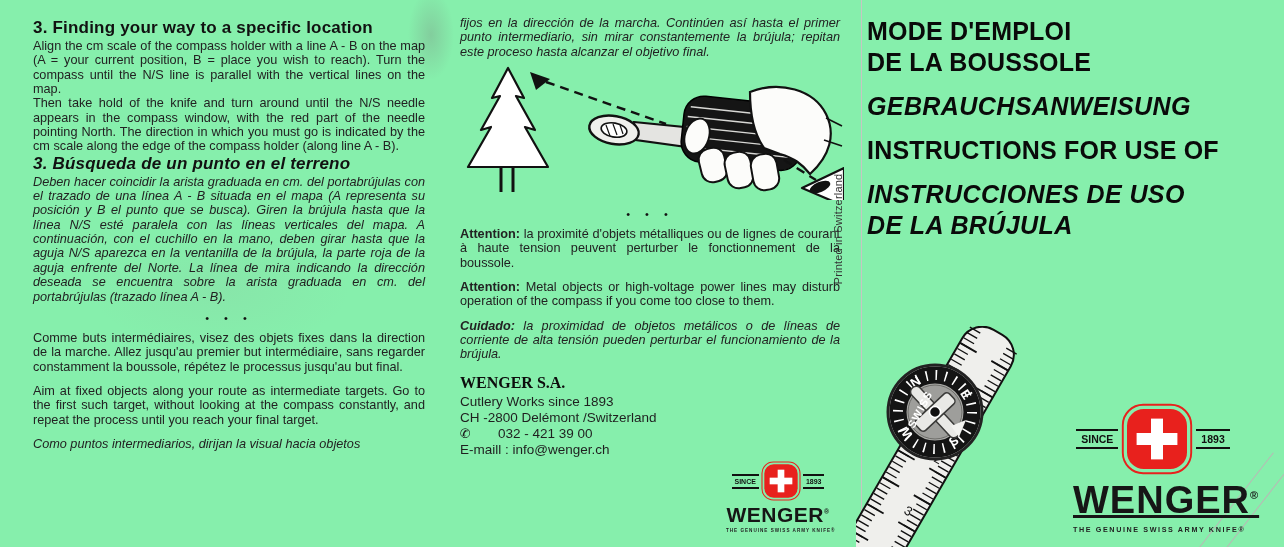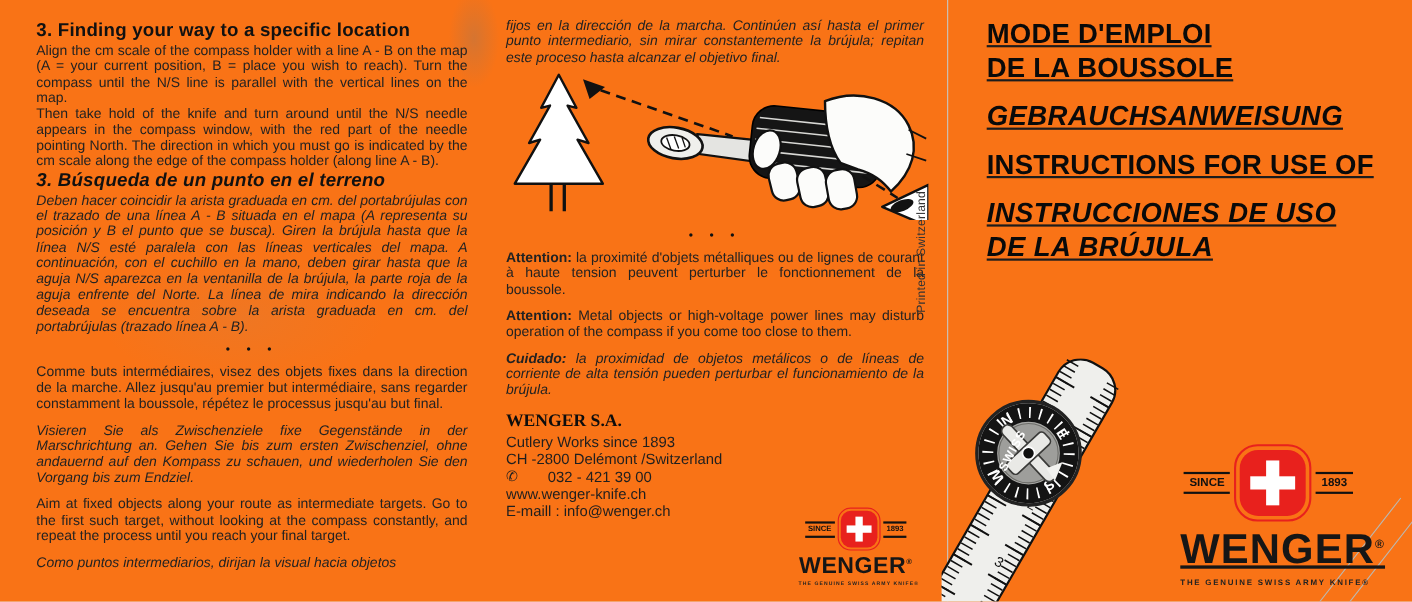--- a/index.html
+++ b/index.html
@@ -1,33 +1,33 @@
 <!DOCTYPE html>
 <html><head>
 <meta charset="utf-8">
 <style>
   html,body{margin:0;padding:0;background:#e9e9e7;}
   .page{
     position:relative;width:1284px;height:547px;overflow:hidden;
-    background:#f97316;color:#1c1c1c;
+    background:#86efac;color:#1c1c1c;
     font-family:"Liberation Sans","DejaVu Sans",sans-serif;
   }
   
   .smudge{position:absolute;border-radius:50%;pointer-events:none;}
   .smudge.a{left:408px;top:-10px;width:46px;height:90px;background:radial-gradient(closest-side,rgba(120,120,118,.28),rgba(120,120,118,0));}
   .smudge.b{left:90px;top:230px;width:260px;height:120px;background:radial-gradient(closest-side,rgba(150,150,145,.10),rgba(150,150,145,0));}
   .fold-line{position:absolute;left:861px;top:0;width:1px;height:547px;background:#c6c6c2;}
   .scratch{position:absolute;width:1px;height:120px;background:#b9b9b5;transform:rotate(38deg);}
   .scratch.s1{left:1236px;top:440px;}
   .scratch.s2{left:1254px;top:452px;}
 
   .col{position:absolute;}
   .col-left{left:33px;top:18px;width:392px;}
   .col-mid{left:460px;top:16px;width:380px;}
-  .col-right{left:897px;top:16px;width:372px;text-decoration:underline;}
+  .col-right{left:867px;top:16px;width:372px;}
 
   p{margin:0;}
   .body-text{font-size:12.7px;line-height:1.13;text-align:justify;color:#222;}
   .it{font-style:italic;}
   .gap{margin-top:10px;}
   .sec-heading{font-size:17px;font-weight:bold;letter-spacing:.2px;margin:0 0 1px 0;color:#111;}
   .dots{font-size:11px;letter-spacing:6px;text-align:center;margin:8px 0 7px 0;color:#111;}
   .lead{font-weight:bold;}
 
   
@@ -86,21 +86,20 @@
     <h3 class="sec-heading">3. Finding your way to a specific location</h3>
     <p class="body-text">Align the cm scale of the compass holder with a line A - B on the map (A = your current position, B = place you wish to reach). Turn the compass until the N/S line is parallel with the vertical lines on the map.</p>
     <p class="body-text">Then take hold of the knife and turn around until the N/S needle appears in the compass window, with the red part of the needle pointing North. The direction in which you must go is indicated by the cm scale along the edge of the compass holder (along line A - B).</p>
 
     <h3 class="sec-heading it gap">3. Búsqueda de un punto en el terreno</h3>
     <p class="body-text it">Deben hacer coincidir la arista graduada en cm. del portabrújulas con el trazado de una línea A - B situada en el mapa (A representa su posición y B el punto que se busca). Giren la brújula hasta que la línea N/S esté paralela con las líneas verticales del mapa. A continuación, con el cuchillo en la mano, deben girar hasta que la aguja N/S aparezca en la ventanilla de la brújula, la parte roja de la aguja enfrente del Norte. La línea de mira indicando la dirección deseada se encuentra sobre la arista graduada en cm. del portabrújulas (trazado línea A - B).</p>
 
     <div class="dots">•  •  •</div>
 
     <p class="body-text">Comme buts intermédiaires, visez des objets fixes dans la direction de la marche. Allez jusqu'au premier but intermédiaire, sans regarder constamment la boussole, répétez le processus jusqu'au but final.</p>
-    <p class="body-text it gap">Visieren Sie als Zwischenziele fixe Gegenstände in der Marschrichtung an. Gehen Sie bis zum ersten Zwischenziel, ohne andauernd auf den Kompass zu schauen, und wiederholen Sie den Vorgang bis zum Endziel.</p>
     <p class="body-text gap">Aim at fixed objects along your route as intermediate targets. Go to the first such target, without looking at the compass constantly, and repeat the process until you reach your final target.</p>
     <p class="body-text it gap">Como puntos intermediarios, dirijan la visual hacia objetos</p>
   </div>
 
   <div class="col col-mid">
     <p class="body-text it">fijos en la dirección de la marcha. Continúen así hasta el primer punto intermediario, sin mirar constantemente la brújula; repitan este proceso hasta alcanzar el objetivo final.</p>
 
     <svg class="knife-illo" width="390" height="136" viewBox="0 0 390 136">
       <g>
         <polygon points="54,4 38,34 46,32 27,66 37,63 14,103 94,103 71,63 81,66 62,32 70,34" fill="#ffffff" stroke="#111" stroke-width="2.2" stroke-linejoin="round"></polygon>
@@ -145,21 +144,20 @@
     <p class="body-text it gap"><b class="lead">Cuidado:</b> <span>la proximidad de objetos metálicos o de líneas de corriente de alta tensión pueden perturbar el funcionamiento de la brújula.</span></p>
 
     <div class="company-name">WENGER S.A.</div>
     <div class="contact">
       <div>Cutlery Works since 1893</div>
       <div>CH -2800  Delémont /Switzerland</div>
       <div class="contact-row">
         <span class="c-label phone-glyph">✆</span>
         <span>032 - 421 39 00</span>
       </div>
-      <div>www.wenger-knife.ch</div>
       <div><span>E-maill :</span> <span>info@wenger.ch</span></div>
     </div>
   </div>
 
   <div class="printed-in">Printed in Switzerland</div>
 
   <div class="logo logo-small-wrap">
     <div class="logo-top">
       <span class="logo-side">SINCE</span>
       <span class="logo-shield">

